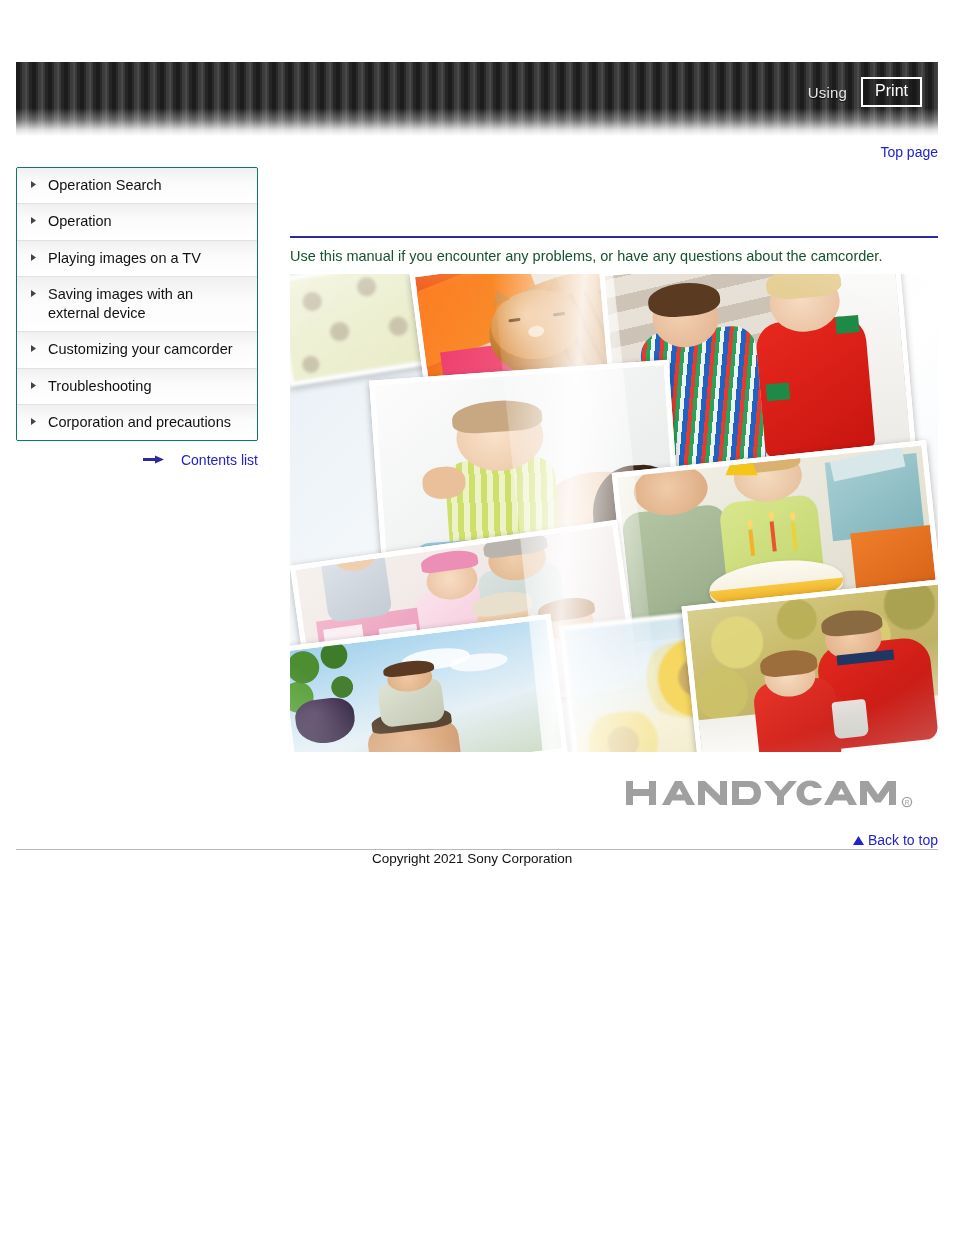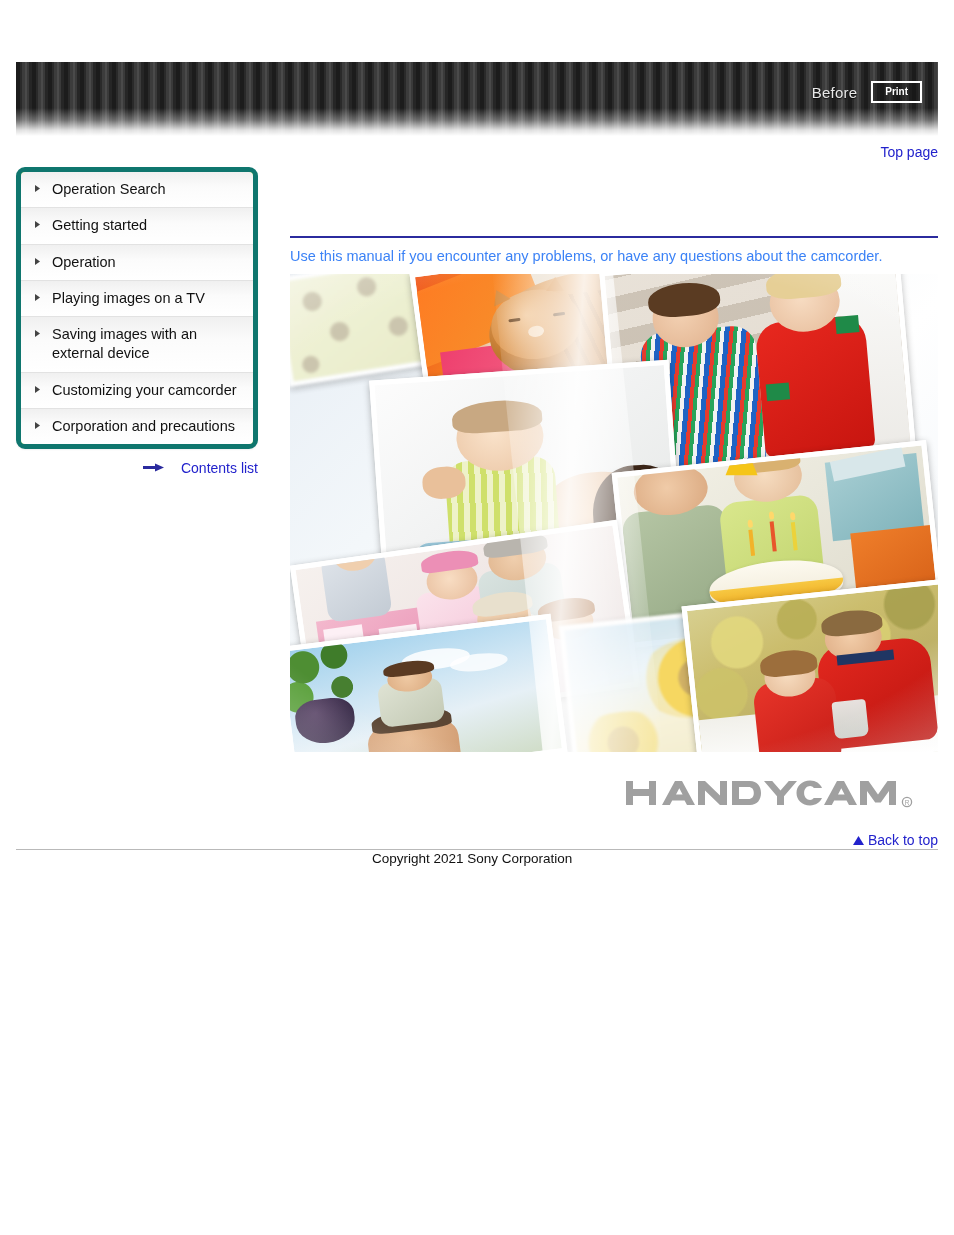--- a/index.html
+++ b/index.html
@@ -52,26 +52,25 @@
   #search-label {
     color: #e8e8e8;
     font-size: 15px;
     letter-spacing: .2px;
     text-shadow: 0 1px 1px rgba(0,0,0,.8);
     cursor: pointer;
   }
   #print-button {
     border: 2px solid #ffffff;
     color: #ffffff;
-    font-size: 10px;
+    font-size: 16px;
     padding: 3px 12px 4px;
     background: rgba(20,20,20,.45);
     line-height: 1.15;
     cursor: pointer;
-    font-weight: bold;
   }
 
   
   #toppage-row {
     position: absolute;
     left: 0;
     top: 143px;
     width: 938px;
     text-align: right;
   }
@@ -83,22 +82,22 @@
   }
 
   
   #sidebar {
     position: absolute;
     left: 16px;
     top: 167px;
     width: 242px;
   }
   #sidebar-nav {
-    border: 5px solid #0f766e;
-    border-radius: 9px;
+    border: 1px solid #0f766e;
+    border-radius: 2px;
     background: #84cc16;
     overflow: hidden;
     box-shadow: 0 1px 2px rgba(0,0,0,.06);
   }
   .nav-item {
     display: flex;
     align-items: flex-start;
     padding: 8px 10px 8px 14px;
     min-height: 15px;
     border-bottom: 1px solid #e2e2e2;
@@ -137,21 +136,21 @@
     top: 236px;
     width: 648px;
   }
   #main-rule {
     height: 2px;
     background: #2b2b9e;
     width: 100%;
   }
   #intro-text {
     font-size: 14.5px;
-    color: #3b82f6;
+    color: #14532d;
     margin-top: 9px;
     margin-bottom: 8px;
     line-height: 1.3;
   }
 
   
   #collage {
     position: relative;
     width: 648px;
     height: 478px;
@@ -216,21 +215,21 @@
     top: 851px;
     font-size: 13.5px;
     color: #111;
   }
 </style>
 </head>
 <body>
 
 <div id="banner">
   <div id="banner-inner">
-    <span id="search-label">Before</span>
+    <span id="search-label">Using</span>
     <span id="print-button">Print</span>
   </div>
 </div>
 
 <div id="toppage-row">
   <span class="blue-link">Top page</span>
 </div>
 
 <div id="sidebar">
   <div id="sidebar-nav">
@@ -238,28 +237,20 @@
     <div class="nav-item">
       <span class="nav-arrow">
         <svg width="5" height="7" viewBox="0 0 5 7">
             <polygon points="0,0 5,3.5 0,7" fill="#444"></polygon>
           </svg>
       </span>
       <span class="nav-label">Operation Search</span>
     </div>
 
 
-    <div class="nav-item">
-      <span class="nav-arrow">
-        <svg width="5" height="7" viewBox="0 0 5 7">
-            <polygon points="0,0 5,3.5 0,7" fill="#444"></polygon>
-          </svg>
-      </span>
-      <span class="nav-label">Getting started</span>
-    </div>
 
     <div class="nav-item">
       <span class="nav-arrow">
         <svg width="5" height="7" viewBox="0 0 5 7">
             <polygon points="0,0 5,3.5 0,7" fill="#444"></polygon>
           </svg>
       </span>
       <span class="nav-label">Operation</span>
     </div>
 
@@ -285,20 +276,28 @@
 
     <div class="nav-item">
       <span class="nav-arrow">
         <svg width="5" height="7" viewBox="0 0 5 7">
             <polygon points="0,0 5,3.5 0,7" fill="#444"></polygon>
           </svg>
       </span>
       <span class="nav-label">Customizing your camcorder</span>
     </div>
 
+    <div class="nav-item">
+      <span class="nav-arrow">
+        <svg width="5" height="7" viewBox="0 0 5 7">
+            <polygon points="0,0 5,3.5 0,7" fill="#444"></polygon>
+          </svg>
+      </span>
+      <span class="nav-label">Troubleshooting</span>
+    </div>
 
     <div class="nav-item">
       <span class="nav-arrow">
         <svg width="5" height="7" viewBox="0 0 5 7">
             <polygon points="0,0 5,3.5 0,7" fill="#444"></polygon>
           </svg>
       </span>
       <span class="nav-label">Corporation and precautions</span>
     </div>
 

